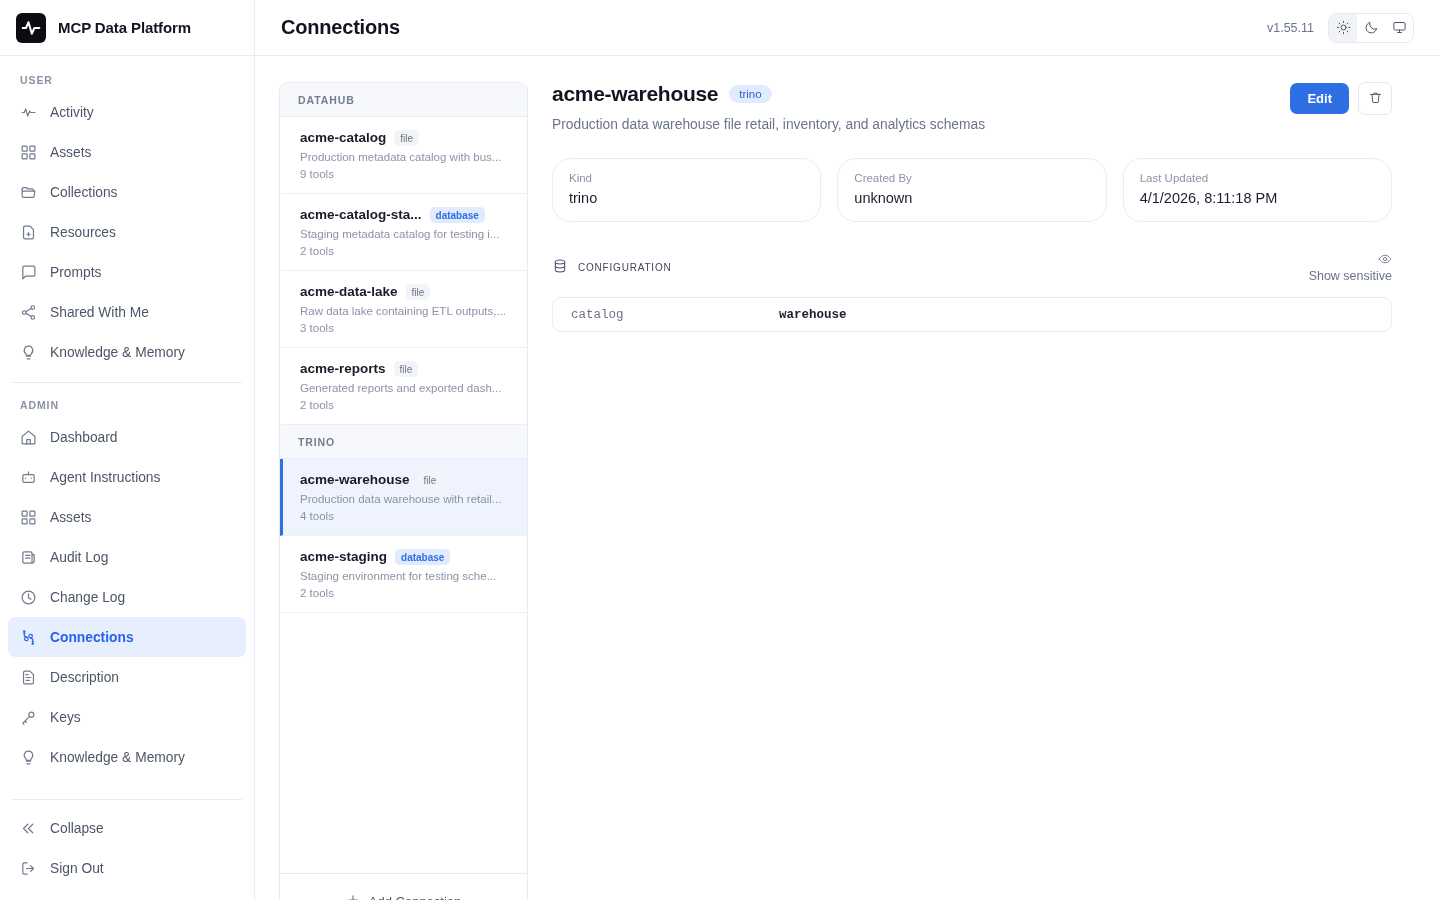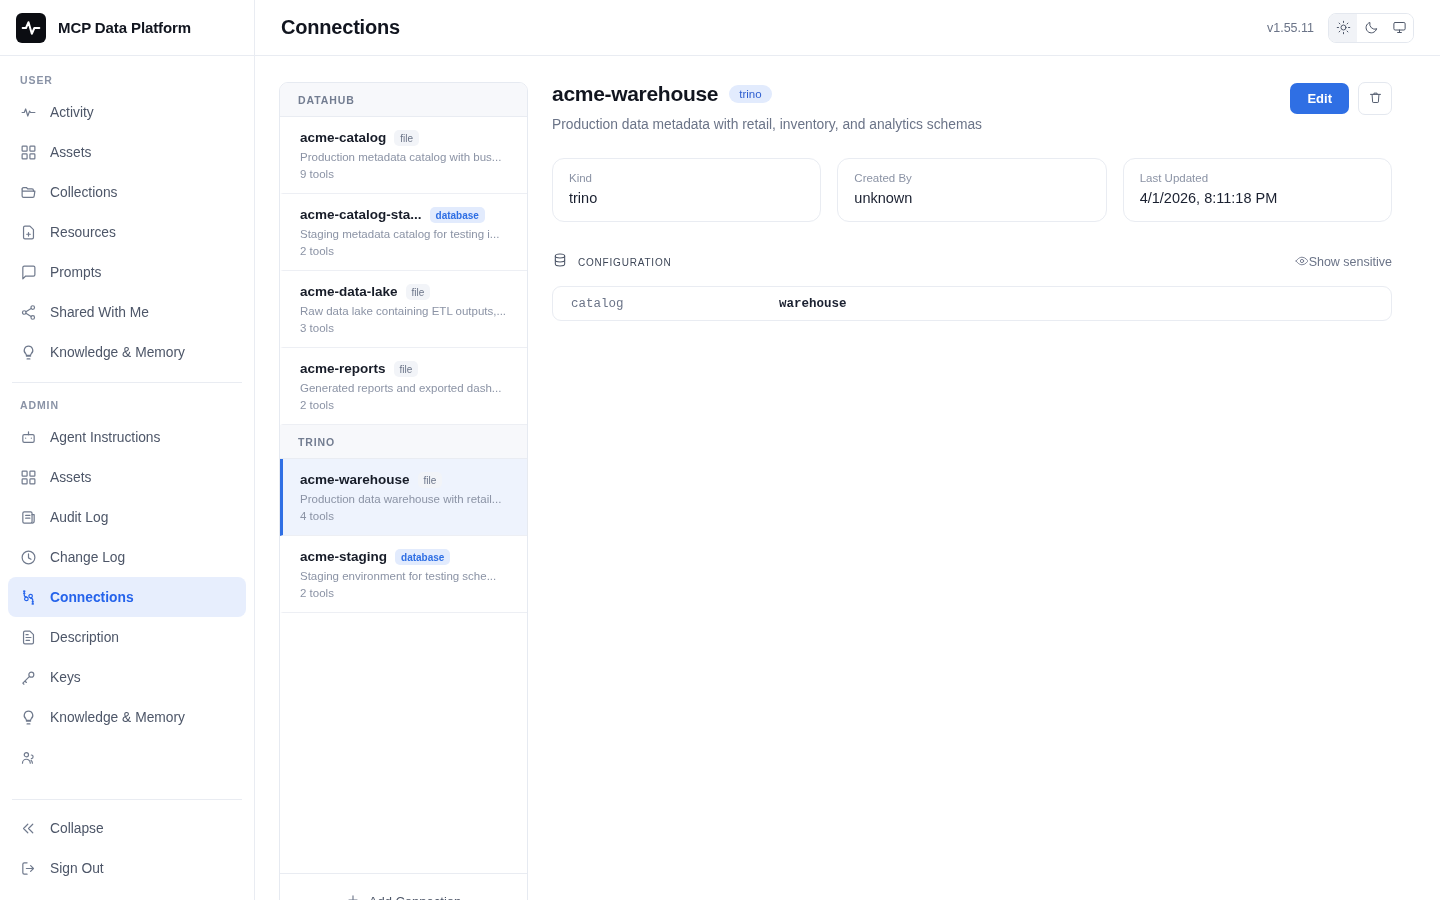--- a/index.html
+++ b/index.html
@@ -123,35 +123,35 @@
     font-family: "Liberation Sans", sans-serif;
   }
   .btn-icon {
     width: 34px; height: 33px; border: 1px solid #e4e8ef; border-radius: 7px;
     background: #fff; display: flex; align-items: center; justify-content: center; cursor: pointer;
   }
   .btn-icon svg { width: 15px; height: 15px; stroke: #555e70; stroke-width: 1.6; fill: none; stroke-linecap: round; stroke-linejoin: round; }
 
   .meta-grid { display: flex; gap: 16px; margin-top: 26px; }
   .meta-card {
-    flex: 1 1 0; border: 1px solid #e9ecf2; border-radius: 12px;
+    flex: 1 1 0; border: 1px solid #e9ecf2; border-radius: 19px;
     padding: 13px 16px 15px 16px; background: #fff;
   }
   .meta-label { font-size: 11.5px; color: #8b93a5; }
   .meta-value { font-size: 14.5px; color: #1a2030; margin-top: 6px; }
 
   .section-head {
     display: flex; align-items: center; justify-content: space-between;
     margin-top: 30px;
   }
   .section-title-wrap { display: flex; align-items: center; gap: 10px; }
   .section-title { font-size: 10px; font-weight: 400; letter-spacing: 0.8px; color: #3d4657; text-transform: uppercase; }
   .section-title-wrap svg { width: 16px; height: 16px; stroke: #5a6persona; }
   .db-icon svg { width: 16px; height: 16px; stroke: #4d5668; stroke-width: 1.6; fill: none; stroke-linecap: round; stroke-linejoin: round; }
-  .show-sensitive { display: flex; align-items: center; gap: 0; font-size: 12.5px; color: #6b7488; cursor: pointer; }
+  .show-sensitive { display: flex; align-items: flex-end; gap: 0; font-size: 12.5px; color: #6b7488; cursor: pointer; flex-direction: column; }
   .show-sensitive svg { width: 14px; height: 14px; stroke: #6b7488; stroke-width: 1.5; fill: none; stroke-linecap: round; stroke-linejoin: round; }
 
   .config-table {
     margin-top: 14px; border: 1px solid #e9ecf2; border-radius: 9px; overflow: hidden; background: #fff;
   }
   .config-row { display: flex; align-items: center; height: 33px; padding: 0 18px; }
   .config-row + .config-row { border-top: 1px solid #eef0f5; }
   .config-key {
     width: 208px; flex: 0 0 208px; font-family: "Liberation Mono", monospace;
     font-size: 12.5px; color: #6b7488;
@@ -242,20 +242,29 @@
         <span>Knowledge &amp; Memory</span>
       </div>
 
       <div class="nav-divider"></div>
 
       <div class="nav-section-label">ADMIN</div>
 
       <div class="nav-item">
         <span class="ico">
             <svg viewBox="0 0 24 24">
+              <path d="M3 10.5 12 3l9 7.5V20a1 1 0 0 1-1 1H4a1 1 0 0 1-1-1z"></path>
+              <path d="M9.5 21v-6h5v6"></path>
+            </svg>
+          </span>
+        <span>Dashboard</span>
+      </div>
+      <div class="nav-item">
+        <span class="ico">
+            <svg viewBox="0 0 24 24">
               <rect x="4" y="8" width="16" height="11" rx="2"></rect>
               <path d="M12 4v4M8 13h.01M16 13h.01"></path>
             </svg>
           </span>
         <span>Agent Instructions</span>
       </div>
       <div class="nav-item">
         <span class="ico">
             <svg viewBox="0 0 24 24">
               <rect x="3" y="3" width="7" height="7" rx="1"></rect>
@@ -453,21 +462,21 @@
       </section>
 
       <section class="detail">
 
         <div class="detail-head">
           <div>
             <div class="detail-title-row">
               <h1 class="detail-title">acme-warehouse</h1>
               <span class="kind-pill">trino</span>
             </div>
-            <p class="detail-desc">Production data metadata with retail, inventory, and analytics schemas</p>
+            <p class="detail-desc">Production data warehouse file retail, inventory, and analytics schemas</p>
           </div>
           <div class="detail-actions">
             <button class="btn-edit">Edit</button>
             <button class="btn-icon">
               <span><svg viewBox="0 0 24 24">
                     <path d="M4 7h16M9.5 7V5h5v2M6.5 7l.9 12.1A1 1 0 0 0 8.4 20h7.2a1 1 0 0 0 1-0.9L17.5 7"></path>
                   </svg></span>
             </button>
           </div>
         </div>

